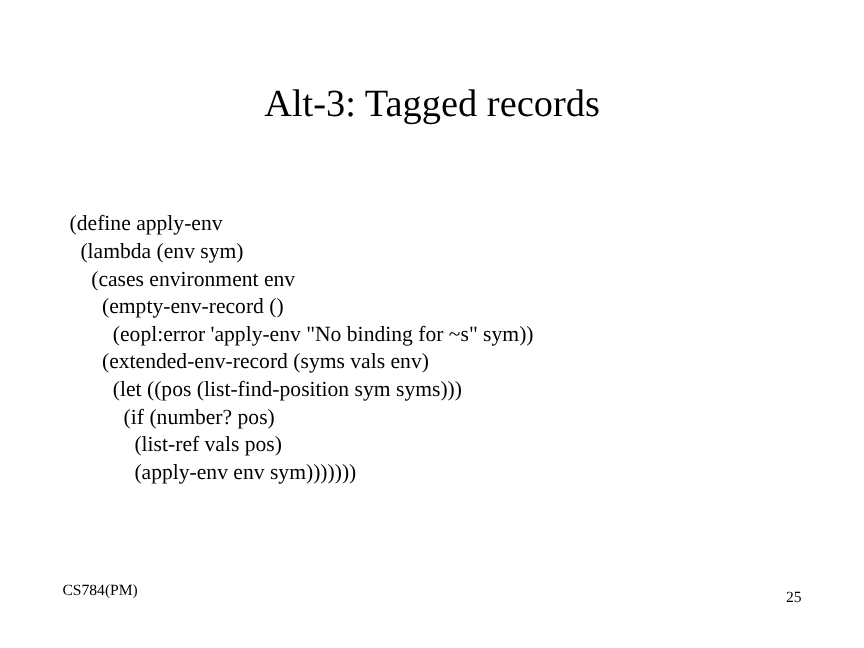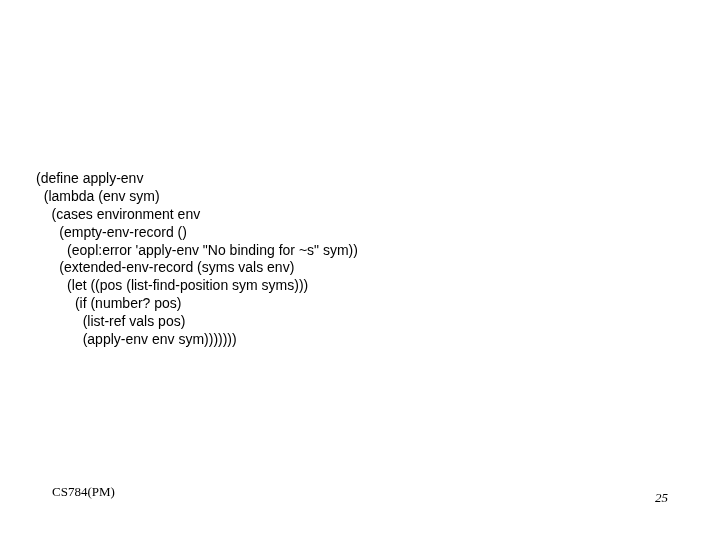--- a/index.html
+++ b/index.html
@@ -1,26 +1,27 @@
 <!DOCTYPE html>
 <html><head>
 <meta charset="utf-8">
 <style>
   * { margin: 0; padding: 0; box-sizing: border-box; }
   html, body { width: 720px; height: 540px; background: #fff; font-family: "Times New Roman", Times, serif; color: #000; }
   .slide { position: relative; width: 720px; height: 540px; }
   .title { position: absolute; top: 68px; left: 0; right: 0; text-align: center; font-size: 32px; font-weight: 400; }
-  .code { position: absolute; top: 152px; left: 36px; font-family: Liberation Sans, sans-serif; font-size: 14px; line-height: 1.28; white-space: pre; }
+  .code { position: absolute; top: 152px; left: 58px; font-family: Liberation Serif, serif; font-size: 18px; line-height: 1.28; white-space: pre; }
   .footer-left { position: absolute; left: 52px; bottom: 40px; font-size: 13px; }
-  .footer-right { position: absolute; right: 52px; bottom: 34px; font-size: 13px; font-style: italic; }
+  .footer-right { position: absolute; right: 52px; bottom: 34px; font-size: 13px; }
 </style>
 </head>
 <body>
 
 <div class="slide">
+  <div class="title">Alt-3: Tagged records</div>
 
   <div class="code">
 <span>(define apply-env</span>
 <span>  (lambda (env sym)</span>
 <span>    (cases environment env</span>
 <span>      (empty-env-record ()</span>
 <span>        (eopl:error 'apply-env "No binding for ~s" sym))</span>
 <span>      (extended-env-record (syms vals env)</span>
 <span>        (let ((pos (list-find-position sym syms)))</span>
 <span>          (if (number? pos)</span>

